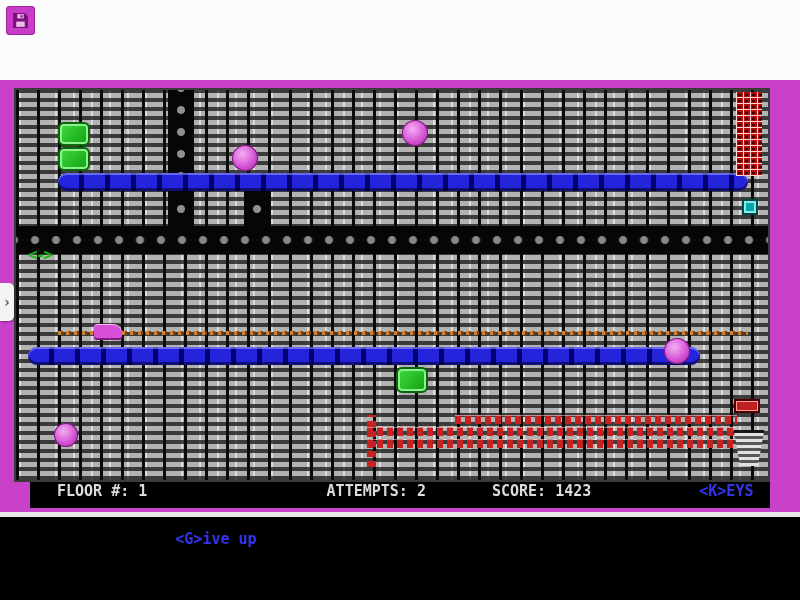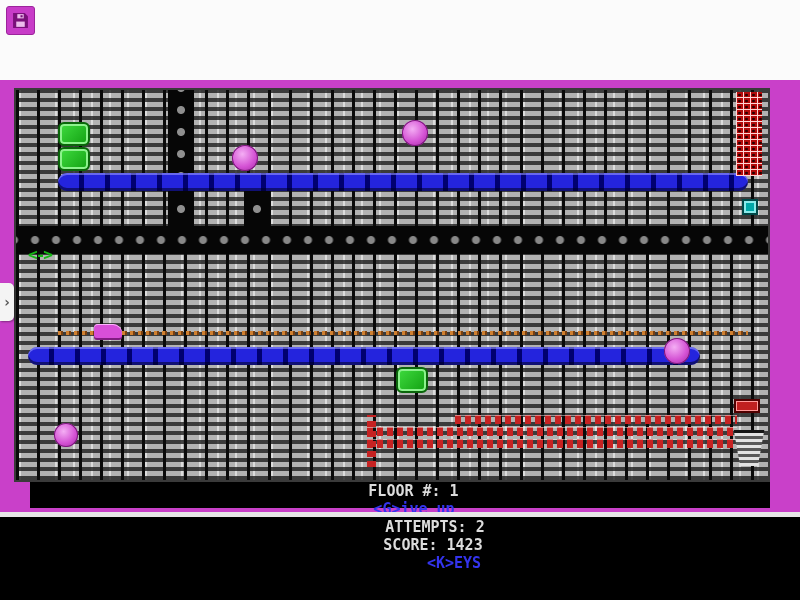--- a/index.html
+++ b/index.html
@@ -100,29 +100,28 @@
     box-shadow:0 2px 0 #801c80,inset 0 1px 0 #ffb4ff;
   }
   
   .obj-creature{
     color:#16b816;font-family:"DejaVu Sans Mono",monospace;
     font-weight:bold;font-size:16px;letter-spacing:-2px;line-height:18px;
   }
   
   .status-bar{
     position:absolute;left:30px;top:402px;width:740px;height:26px;background:#000;
-    display:flex;align-items:center;
+    display:flex;align-items:flex-start;
     font-family:"DejaVu Sans Mono",monospace;font-weight:bold;font-size:15px;
     white-space:pre;
-    flex-direction:column;
   }
   .st-white{color:#dcdcdc;}
   .st-blue{color:#3434ee;}
   .ml-floor{margin-left:27px;}
-  .ml-giveup{margin-left:28px;}
+  .ml-giveup{margin-left:28px;margin-top:48px;}
   .ml-attempts{margin-left:70px;}
   .ml-score{margin-left:66px;}
   .ml-keys{margin-left:108px;}
 </style>
 </head>
 <body>
 
 <div class="top-bar">
   <div class="save-btn">
     <span>

